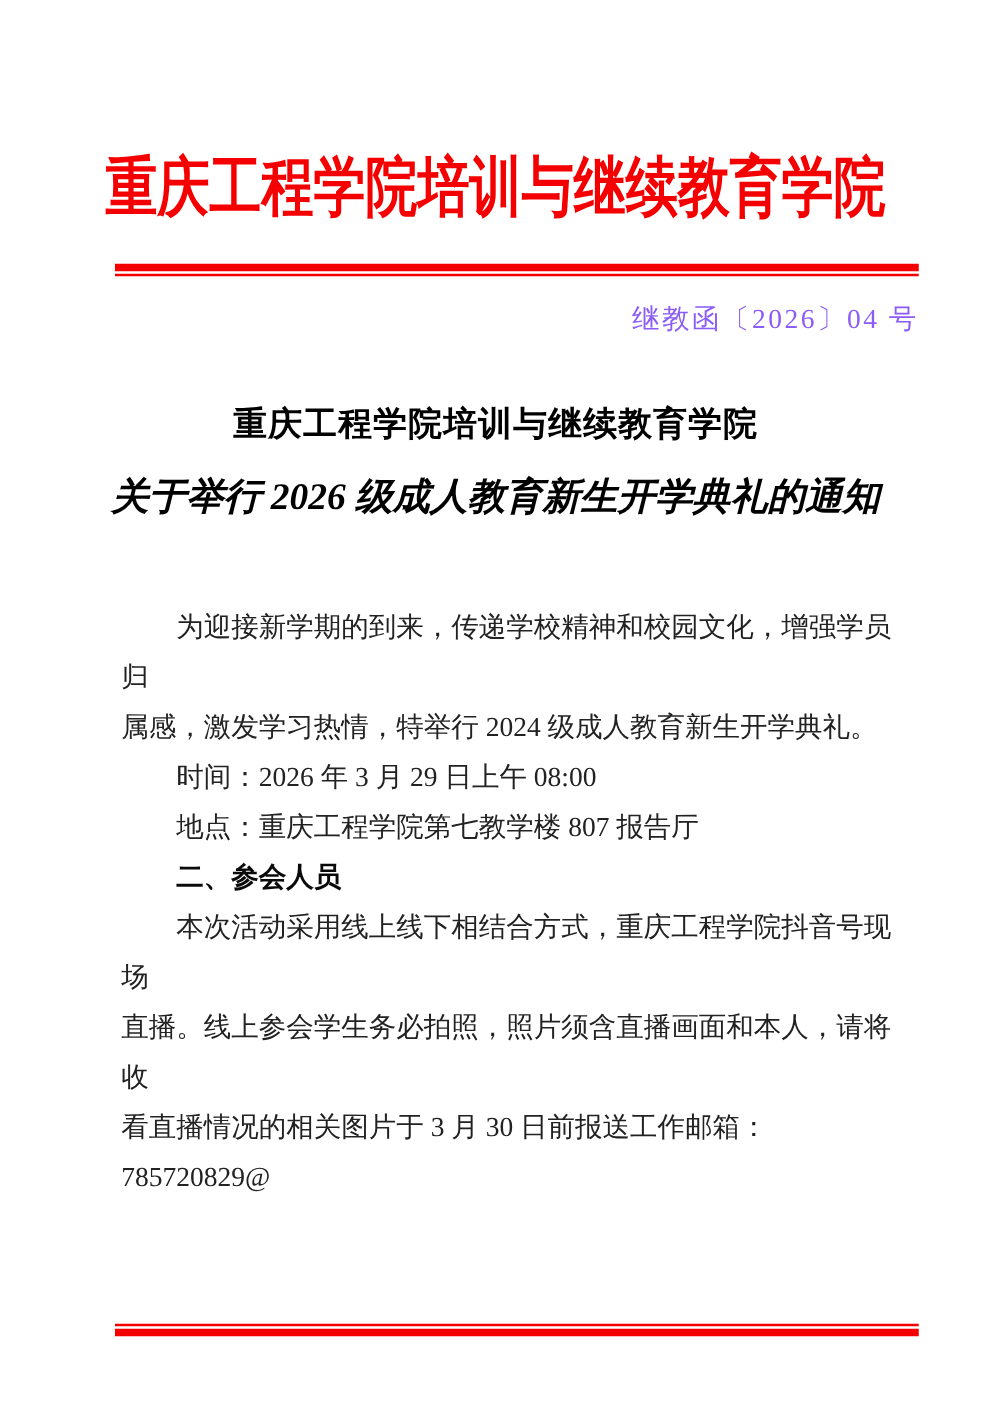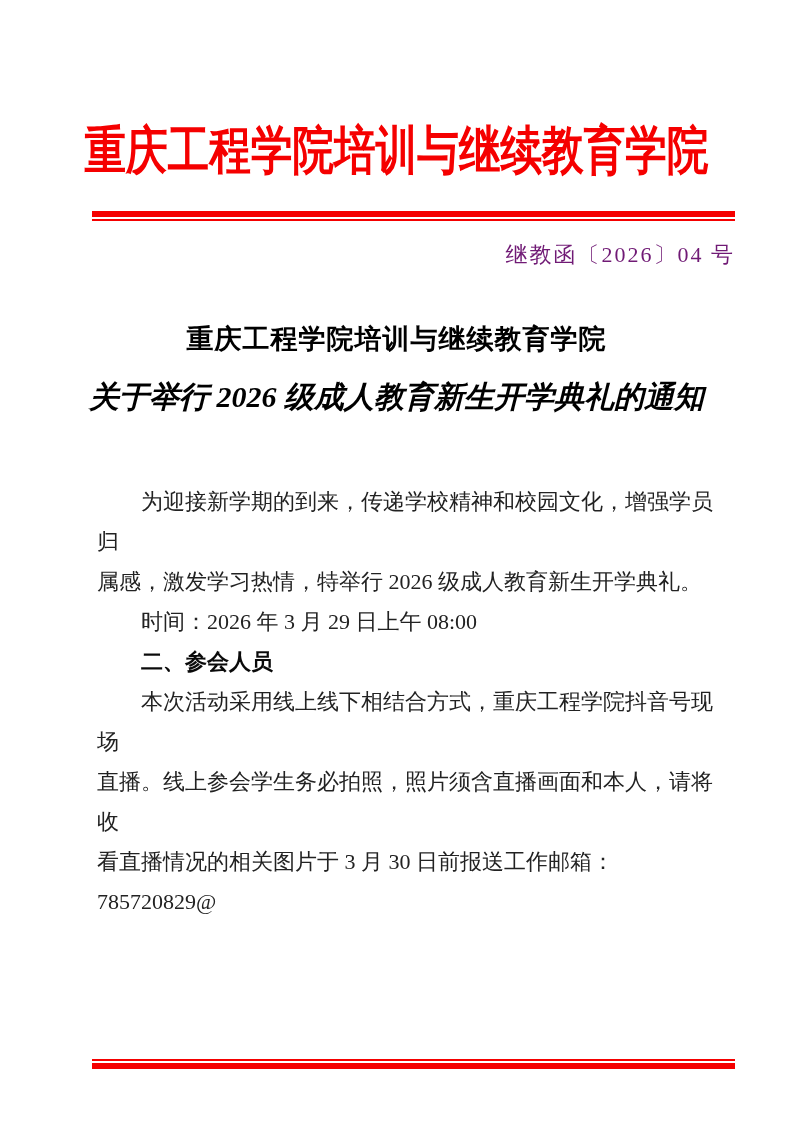--- a/index.html
+++ b/index.html
@@ -46,21 +46,21 @@
     box-sizing: border-box;
     border-top: 2px solid #f50000;
     border-bottom: 6px solid #f50000;
   }
   .doc-number {
     position: absolute;
     top: 240px;
     right: 58px;
     font-size: 22px;
     letter-spacing: 2px;
-    color: #701a75;
+    color: #8b5cf6;
   }
   .title-1 {
     position: absolute;
     top: 321px;
     left: 0;
     width: 100%;
     text-align: center;
     font-size: 27px;
     font-weight: bold;
     letter-spacing: 1px;
@@ -113,25 +113,26 @@
   <div class="doc-number">继教函〔2026〕04 号</div>
 
   <div class="title-1">重庆工程学院培训与继续教育学院</div>
 
   <div class="title-2">关于举行 2026 级成人教育新生开学典礼的通知</div>
 
   <div class="body-text">
 
 
     <div class="para">为迎接新学期的到来，传递学校精神和校园文化，增强学员归
-属感，激发学习热情，特举行 2026 级成人教育新生开学典礼。</div>
+属感，激发学习热情，特举行 2024 级成人教育新生开学典礼。</div>
 
 
     <div class="info-line">时间：2026 年 3 月 29 日上午 08:00</div>
 
+    <div class="info-line">地点：重庆工程学院第七教学楼 807 报告厅</div>
 
     <div class="sec-heading">二、参会人员</div>
 
 
 
     <div class="para">本次活动采用线上线下相结合方式，重庆工程学院抖音号现场
 直播。线上参会学生务必拍照，照片须含直播画面和本人，请将收
 看直播情况的相关图片于 3 月 30 日前报送工作邮箱：785720829@</div>
 
   </div>

